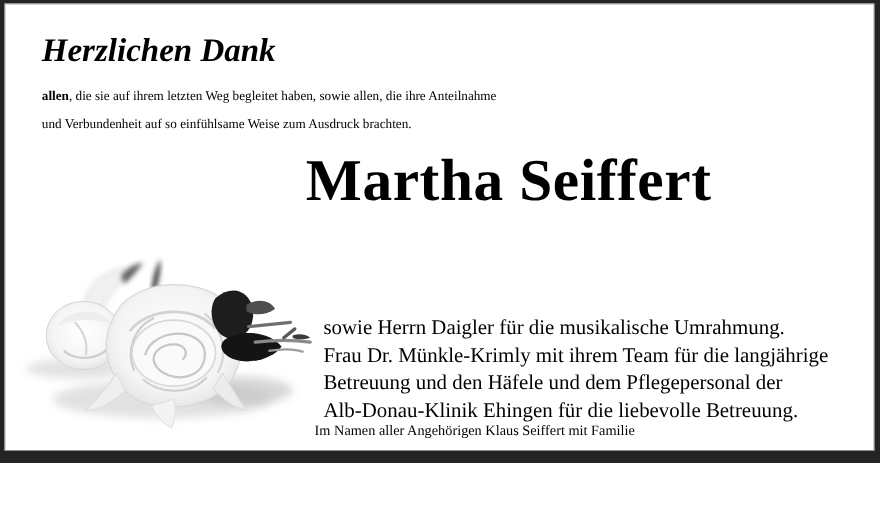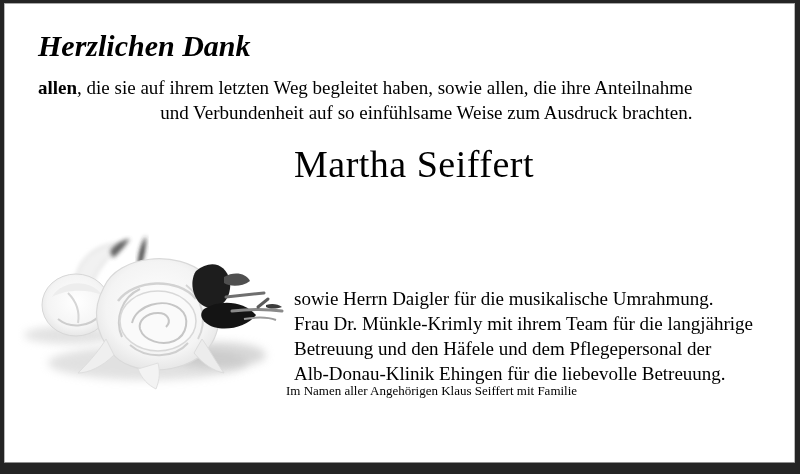--- a/index.html
+++ b/index.html
@@ -1,46 +1,46 @@
 <!DOCTYPE html>
 <html><head>
 <meta charset="utf-8">
 <style>
   html,body{margin:0;padding:0;background:#ffffff;}
   .page{
     position:relative;
-    width:800px;height:474px;
+    width:800px;height:421px;
     box-sizing:border-box;
     background:#ffffff;
     border-style:solid;
     border-color:#242424;
     border-width:3px 5px 11px 4px;
     box-shadow:inset 0 1px 0 #a9a9a9, inset 0 -1px 0 #8f8f8f,
                inset -1px 0 0 #b9b9b9, inset 1px 0 0 #b9b9b9;
     font-family:"Liberation Serif", serif;
     color:#000000;
     overflow:hidden;
   }
   .headline{
     position:absolute;left:34px;top:25px;
     font-size:30px;font-weight:bold;font-style:italic;
     line-height:36px;white-space:nowrap;margin:0;
   }
   .intro{
     position:absolute;left:34px;top:72px;
-    font-size:19px;line-height:25px;margin:0;text-align:right;
+    font-size:12px;line-height:25px;margin:0;
   }
   .intro .ln{white-space:nowrap;}
   .roses{
     position:absolute;left:14px;top:224px;
     width:272px;height:176px;
   }
   .deceased{
-    position:absolute;left:290px;top:137px;
-    font-size:38px;font-weight:normal;line-height:48px;
+    position:absolute;left:274px;top:137px;
+    font-size:54px;font-weight:bold;line-height:48px;
     letter-spacing:0.5px;white-space:nowrap;margin:0;
   }
   .thanks{
     position:absolute;left:290px;top:208px;
     font-size:19px;line-height:25px;margin:0;
   }
   .thanks .ln{white-space:nowrap;}
   .closing{
     position:absolute;left:282px;top:375px;
     font-size:13px;line-height:25px;white-space:nowrap;margin:0;

